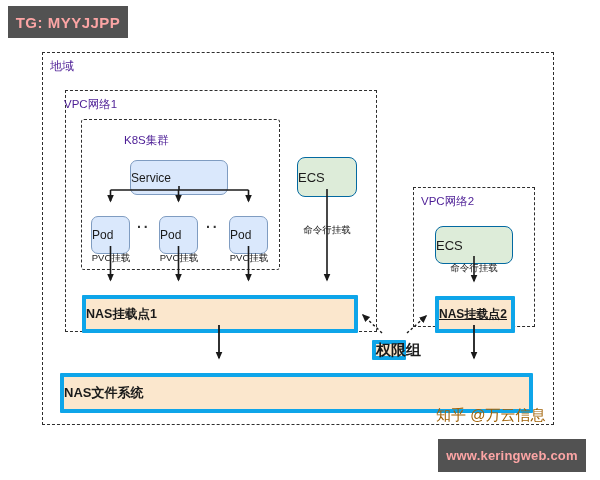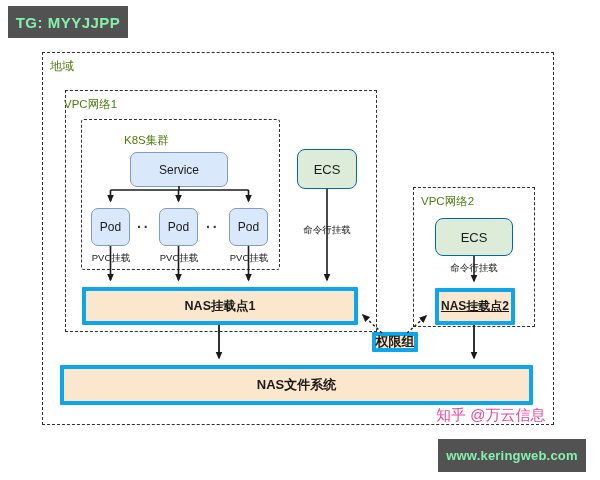--- a/index.html
+++ b/index.html
@@ -2,37 +2,37 @@
 <html><head>
 <meta charset="utf-8">
 <style>
   html,body{margin:0;padding:0;background:#ffffff;}
   .stage{
     position:relative;width:600px;height:480px;background:#ffffff;overflow:hidden;
     font-family:"Liberation Sans","DejaVu Sans",sans-serif;color:#1a1a1a;
   }
   .abs{position:absolute;}
   .badge{
-    background:#525252;color:#86efac;font-weight:bold;
+    background:#525252;color:#fca5a5;font-weight:bold;
     display:flex;align-items:center;justify-content:center;letter-spacing:0.5px;
   }
   .badge-tg{left:8px;top:6px;width:120px;height:32px;font-size:15px;}
   .badge-web{left:438px;top:439px;width:148px;height:33px;font-size:13px;font-weight:bold;letter-spacing:0.2px;}
   .dashed{border:1.6px dashed #2e2e2e;background:transparent;}
-  .grouplabel{font-size:11.5px;color:#4d7c0f;white-space:nowrap;}
+  .grouplabel{font-size:11.5px;color:#4c1d95;white-space:nowrap;}
   .node{
-    display:flex;align-items:center;justify-content:center;
-    box-sizing:border-box;white-space:nowrap;
+    display:flex;align-items:center;justify-content:flex-start;
+    box-sizing:border-box;white-space:nowrap;margin-top:8px;
   }
   .blue{background:#dae8fc;border:1px solid #7f9cc1;border-radius:7px;font-size:12px;}
   .green{background:#ddecd9;border:1px solid #0369a1;border-radius:8px;font-size:13px;}
   .peach{background:#fbe7cd;border:4px solid #0ea5e9;border-radius:1px;font-weight:bold;}
   .smalllabel{font-size:9.5px;color:#222;white-space:nowrap;text-align:center;}
   .dots{font-size:14px;font-weight:bold;color:#333;letter-spacing:2px;}
-  .watermark{color:#ec4899;font-size:15px;white-space:nowrap;}
+  .watermark{color:#a16207;font-size:15px;white-space:nowrap;}
   svg.overlay{position:absolute;left:0;top:0;pointer-events:none;z-index:30;}
 </style>
 </head>
 <body>
 
 <div class="stage">
 
   <div class="abs badge badge-tg">
     <span>TG: MYYJJPP</span>
   </div>
@@ -81,21 +81,21 @@
 
   <div class="abs node green" style="left:435px;top:218px;width:78px;height:38px;">
     <span>ECS</span>
   </div>
   <div class="abs smalllabel" style="left:444px;top:262px;width:60px;">命令行挂载</div>
 
   <div class="abs node peach" style="left:435px;top:288px;width:80px;height:37px;font-size:12px;text-decoration:underline;">
     <span>NAS挂载点2</span>
   </div>
 
-  <div class="abs node peach" style="left:372px;top:332px;width:46px;height:20px;font-size:13px;">
+  <div class="abs node peach" style="left:372px;top:332px;width:34px;height:20px;font-size:15px;">
     <span>权限组</span>
   </div>
 
   <div class="abs node peach" style="left:60px;top:365px;width:473px;height:40px;font-size:13px;">
     <span>NAS文件系统</span>
   </div>
 
   <div class="abs watermark" style="left:436px;top:406px;">知乎 @万云信息</div>
 
   <div class="abs badge badge-web">

